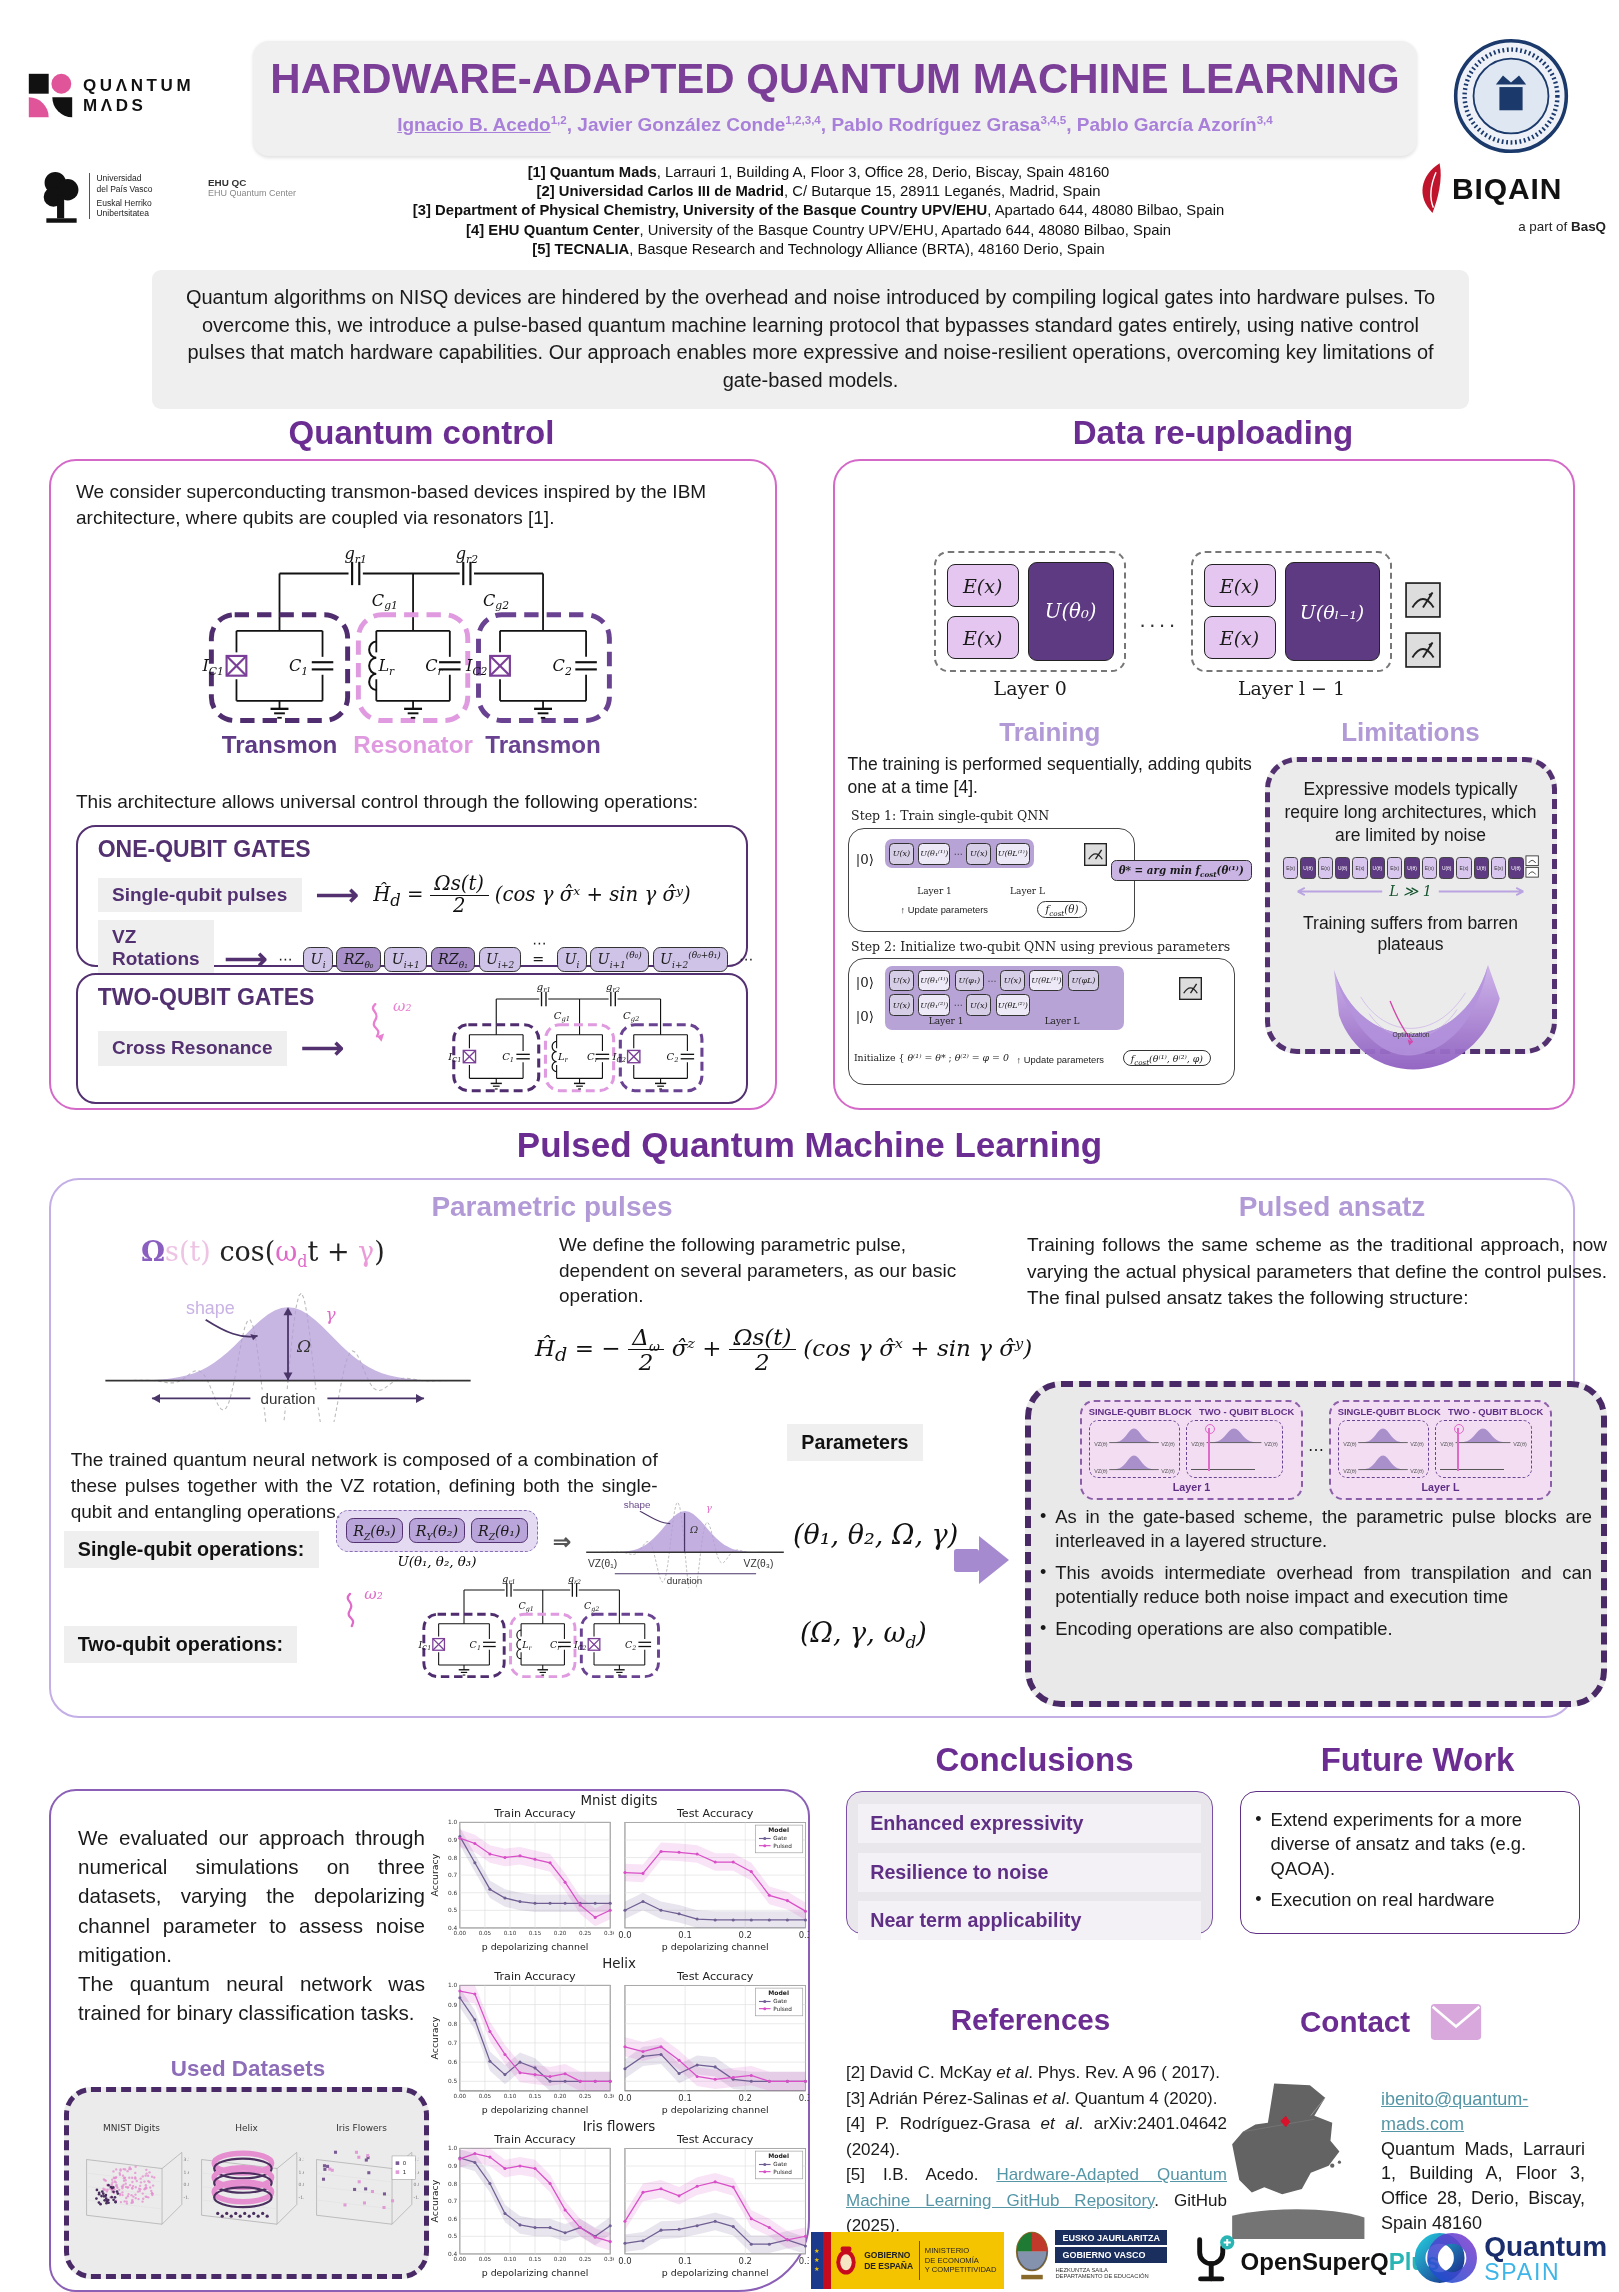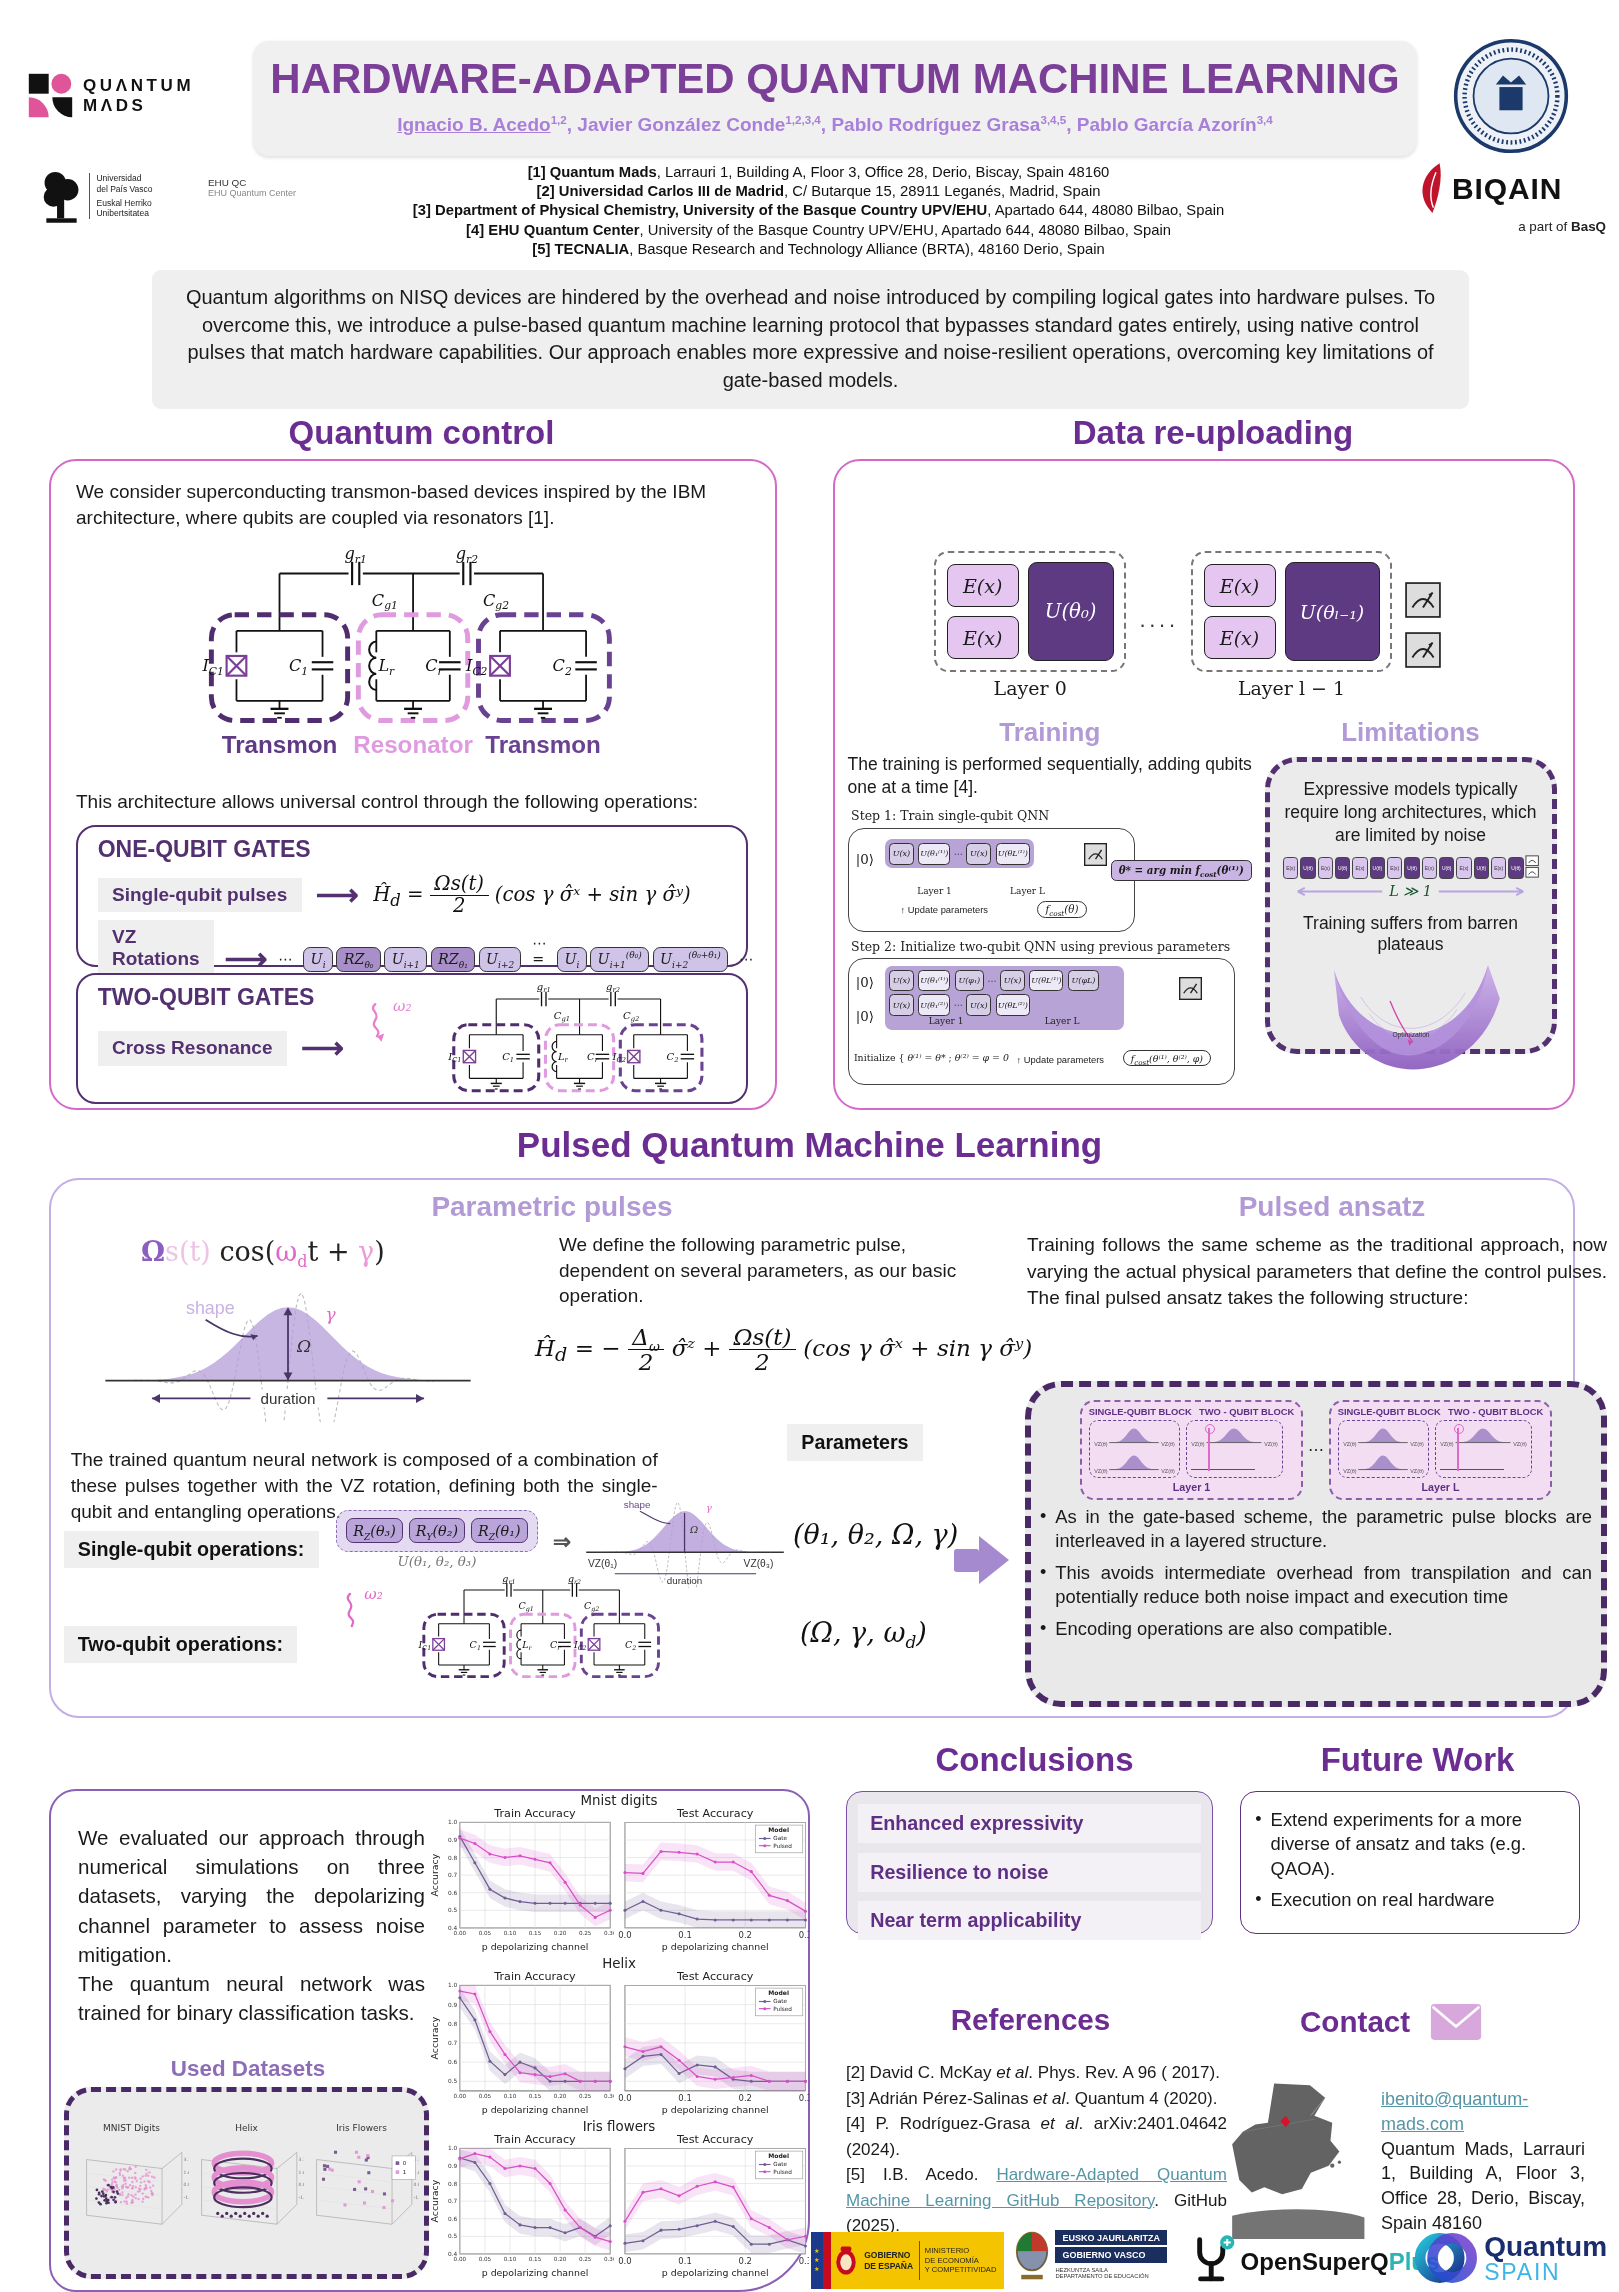--- a/index.html
+++ b/index.html
@@ -87,21 +87,21 @@
       <rect x="6" y="56" width="34" height="5" fill="#111"></rect>
     </svg>
     <div style="font-size:8.5px;color:#222;line-height:1.25;border-left:0.9px solid #555;padding-left:6.3px;">
       <div>Universidad</div>
       <div>del País Vasco</div>
       <div style="margin-top:3.6px;">Euskal Herriko</div>
       <div>Unibertsitatea</div>
     </div>
   </div>
   <div class="abs" style="left:208px;top:177px;width:134px;font-size:9.9px;color:#333;">
-    <div style="font-weight:normal;">EHU QC</div>
+    <div style="font-weight:bold;">EHU QC</div>
     <div style="color:#888;font-size:9px;">EHU Quantum Center</div>
   </div>
 
   <div class="abs" style="left:362px;top:163px;width:913px;">
     <div class="affil-line"><b>[1] Quantum Mads</b><span>, Larrauri 1, Building A, Floor 3, Office 28, Derio, Biscay, Spain 48160</span></div>
     <div class="affil-line"><b>[2] Universidad Carlos III de Madrid</b><span>, C/ Butarque 15, 28911 Leganés, Madrid, Spain</span></div>
     <div class="affil-line"><b>[3] Department of Physical Chemistry, University of the Basque Country UPV/EHU</b><span>, Apartado 644, 48080 Bilbao, Spain</span></div>
     <div class="affil-line"><b>[4] EHU Quantum Center</b><span>, University of the Basque Country UPV/EHU, Apartado 644, 48080 Bilbao, Spain</span></div>
     <div class="affil-line"><b>[5] TECNALIA</b><span>, Basque Research and Technology Alliance (BRTA), 48160 Derio, Spain</span></div>
   </div>
@@ -523,21 +523,21 @@
     <p class="abs jt" style="left:19.7px;top:267px;width:587px;font-size:19px;line-height:1.38;">The trained quantum neural network is composed of a combination of these pulses together with the VZ rotation, defining both the single-qubit and entangling operations.</p>
     <span class="abs blackchip" style="left:736px;top:244px;">Parameters</span>
 
     <span class="abs blackchip" style="left:12.5px;top:351px;">Single-qubit operations:</span>
     <div class="abs" style="left:285px;top:330px;text-align:center;">
       <div id="sq-gates" style="border:1.8px dashed #8a6fb5;background:rgba(205,188,230,.55);border-radius:12.5px;padding:7.2px 9px;display:flex;gap:5.4px;align-items:center;">
           <span class="qg" style="background: rgb(185, 165, 217); border-color: rgb(83, 49, 112);">R<sub>Z</sub>(θ₃)</span>
           <span class="qg" style="background: rgb(185, 165, 217); border-color: rgb(83, 49, 112);">R<sub>Y</sub>(θ₂)</span>
           <span class="qg" style="background: rgb(185, 165, 217); border-color: rgb(83, 49, 112);">R<sub>Z</sub>(θ₁)</span>
         </div>
-      <div class="serif" style="font-style:italic;color:#737373;font-size:13.4px;margin-top:2.7px;">U(θ₁, θ₂, θ₃)</div>
+      <div class="serif" style="font-style:italic;color:#000000;font-size:13.4px;margin-top:2.7px;">U(θ₁, θ₂, θ₃)</div>
     </div>
     <span class="abs" style="left:502px;top:349px;font-size:21.5px;font-weight:bold;color:#555;">⇒</span>
     <div class="abs" id="sqpulse" style="left:533px;top:315px;"><svg width="202" height="93" viewBox="0 0 225 104">
           <path d="M0.0,64.0 L1.9,64.0 L3.9,63.9 L5.8,63.9 L7.8,63.8 L9.7,63.7 L11.7,63.7 L13.6,63.7 L15.6,63.8 L17.5,64.0 L19.4,64.3 L21.4,64.8 L23.3,65.4 L25.3,65.9 L27.2,66.4 L29.2,66.6 L31.1,66.3 L33.1,65.5 L35.0,64.0 L36.9,61.9 L38.9,59.2 L40.8,56.4 L42.8,53.9 L44.7,52.3 L46.7,52.1 L48.6,53.9 L50.6,57.9 L52.5,64.0 L54.4,71.8 L56.4,80.4 L58.3,88.4 L60.3,94.6 L62.2,97.5 L64.2,96.0 L66.1,89.7 L68.1,78.6 L70.0,64.0 L71.9,47.5 L73.9,31.4 L75.8,18.1 L77.8,9.8 L79.7,8.2 L81.7,13.7 L83.6,26.1 L85.6,43.6 L87.5,64.0 L89.4,84.4 L91.4,101.9 L93.3,114.3 L95.3,119.8 L97.2,118.2 L99.2,109.9 L101.1,96.6 L103.1,80.5 L105.0,64.0 L106.9,49.4 L108.9,38.3 L110.8,32.0 L112.8,30.5 L114.7,33.4 L116.7,39.6 L118.6,47.6 L120.6,56.2 L122.5,64.0 L124.4,70.1 L126.4,74.1 L128.3,75.9 L130.3,75.7 L132.2,74.1 L134.2,71.6 L136.1,68.8 L138.1,66.1 L140.0,64.0 L141.9,62.5 L143.9,61.7 L145.8,61.4 L147.8,61.6 L149.7,62.1 L151.7,62.6 L153.6,63.2 L155.6,63.7 L157.5,64.0 L159.4,64.2 L161.4,64.3 L163.3,64.3 L165.3,64.3 L167.2,64.2 L169.2,64.1 L171.1,64.1 L173.1,64.0 L175.0,64.0 " transform="translate(25,0)" fill="none" stroke="#aaa" stroke-width="1" stroke-dasharray="3 2" opacity="0.85"></path>
           <polygon points="25,64 25,63.9 29.4,63.9 33.8,63.8 38.1,63.7 42.5,63.4 46.9,63.0 51.3,62.3 55.6,61.4 60,60.0 64.4,58.0 68.8,55.5 73.1,52.3 77.5,48.4 81.9,43.9 86.2,39.0 90.6,33.9 95,28.9 99.4,24.5 103.8,21.0 108.1,18.8 112.5,18.0 116.9,18.8 121.3,21.0 125.6,24.5 130,28.9 134.4,33.9 138.8,39.0 143.1,43.9 147.5,48.4 151.9,52.3 156.3,55.5 160.6,58.0 165,60.0 169.4,61.4 173.8,62.3 178.1,63.0 182.5,63.4 186.9,63.7 191.3,63.8 195.6,63.9 200,63.9 200,64" fill="#b49cd8" opacity="0.8"></polygon>
           <line x1="2" y1="64" x2="223" y2="64" stroke="#333" stroke-width="1.6"></line>
           <line x1="112" y1="64" x2="112" y2="20" stroke="#4a3568" stroke-width="1.4"></line>
           <text x="118" y="42" font-size="11" font-family="DejaVu Serif,serif" font-style="italic" fill="#333">Ω</text>
           <text x="136" y="18" font-size="11" font-family="DejaVu Serif,serif" font-style="italic" fill="#e06ac8">γ</text>
           <text x="44" y="14" font-size="11" fill="#6a4a8a">shape</text>

